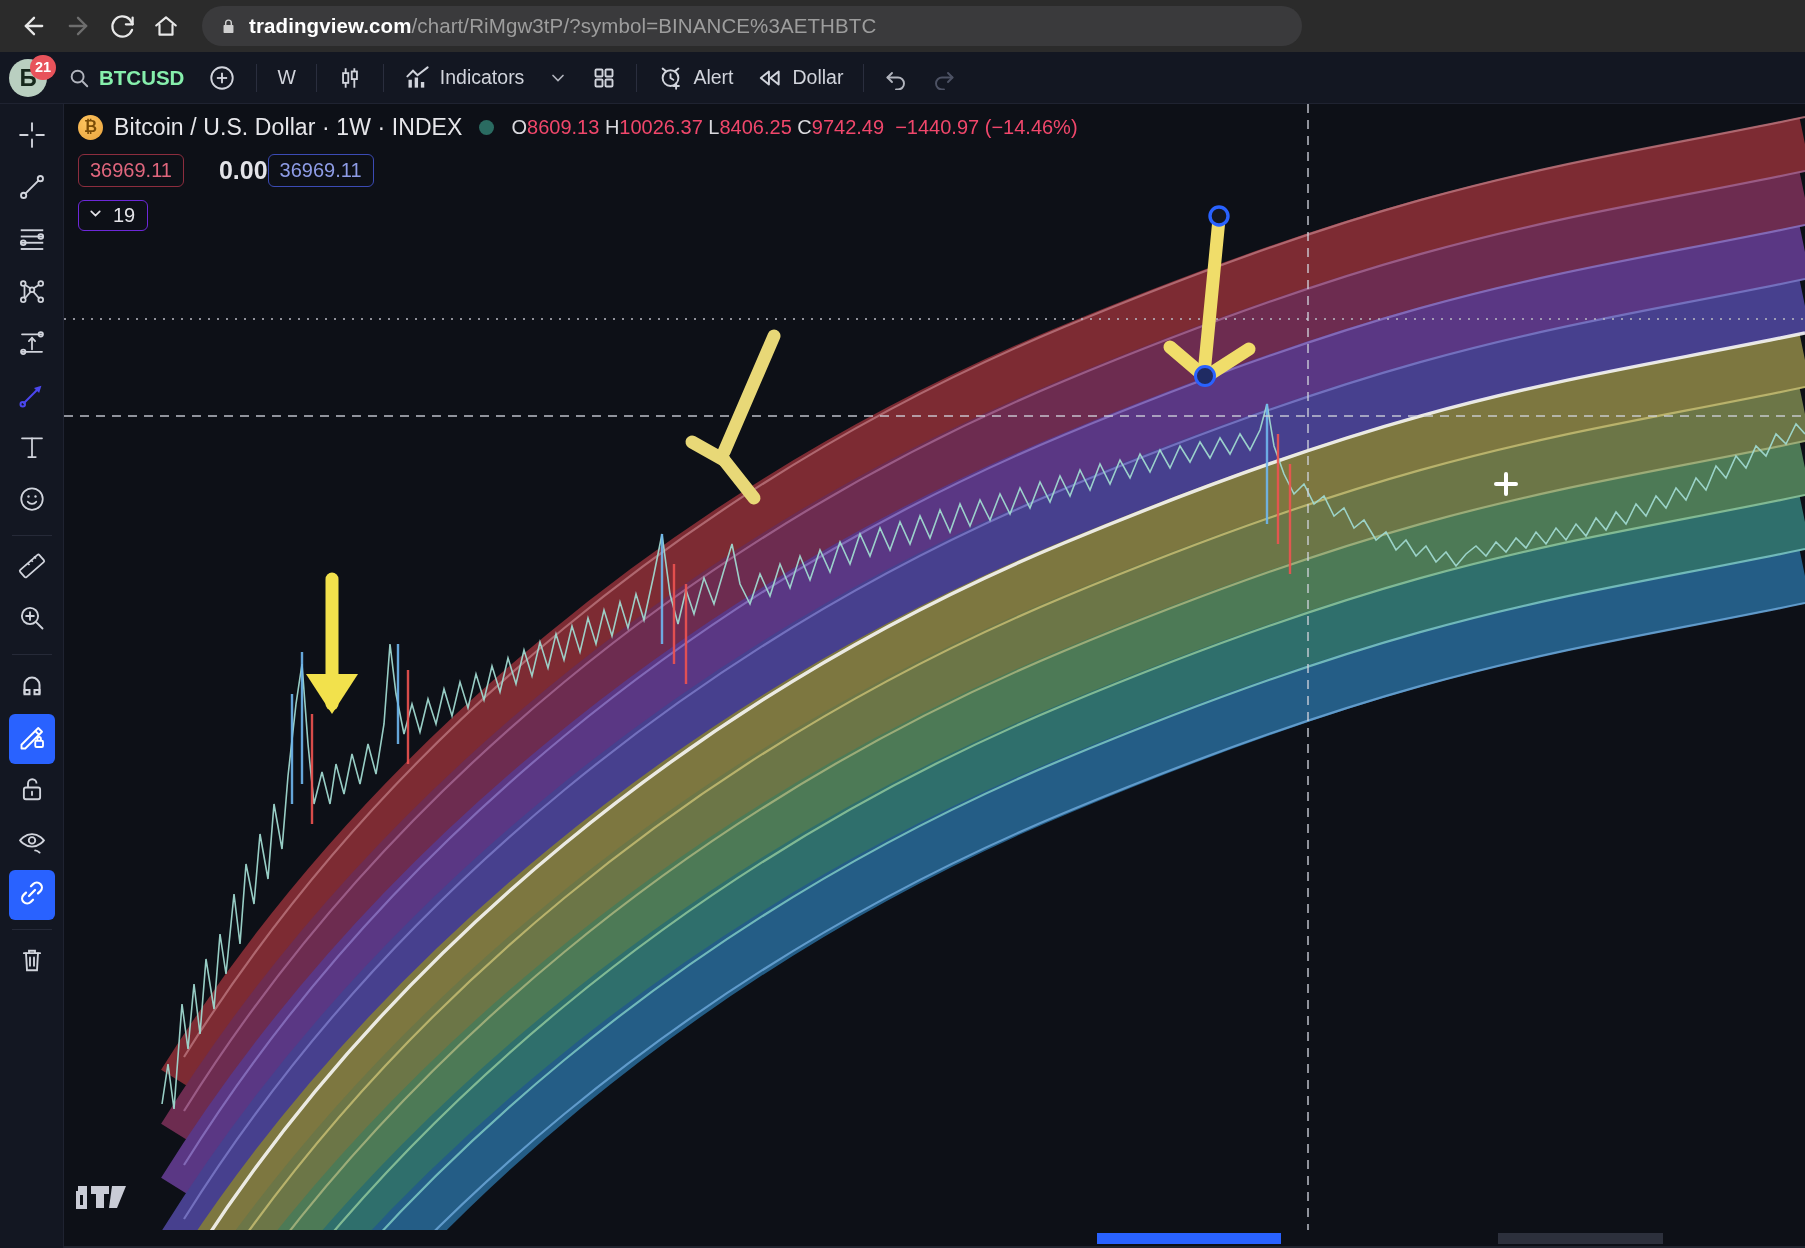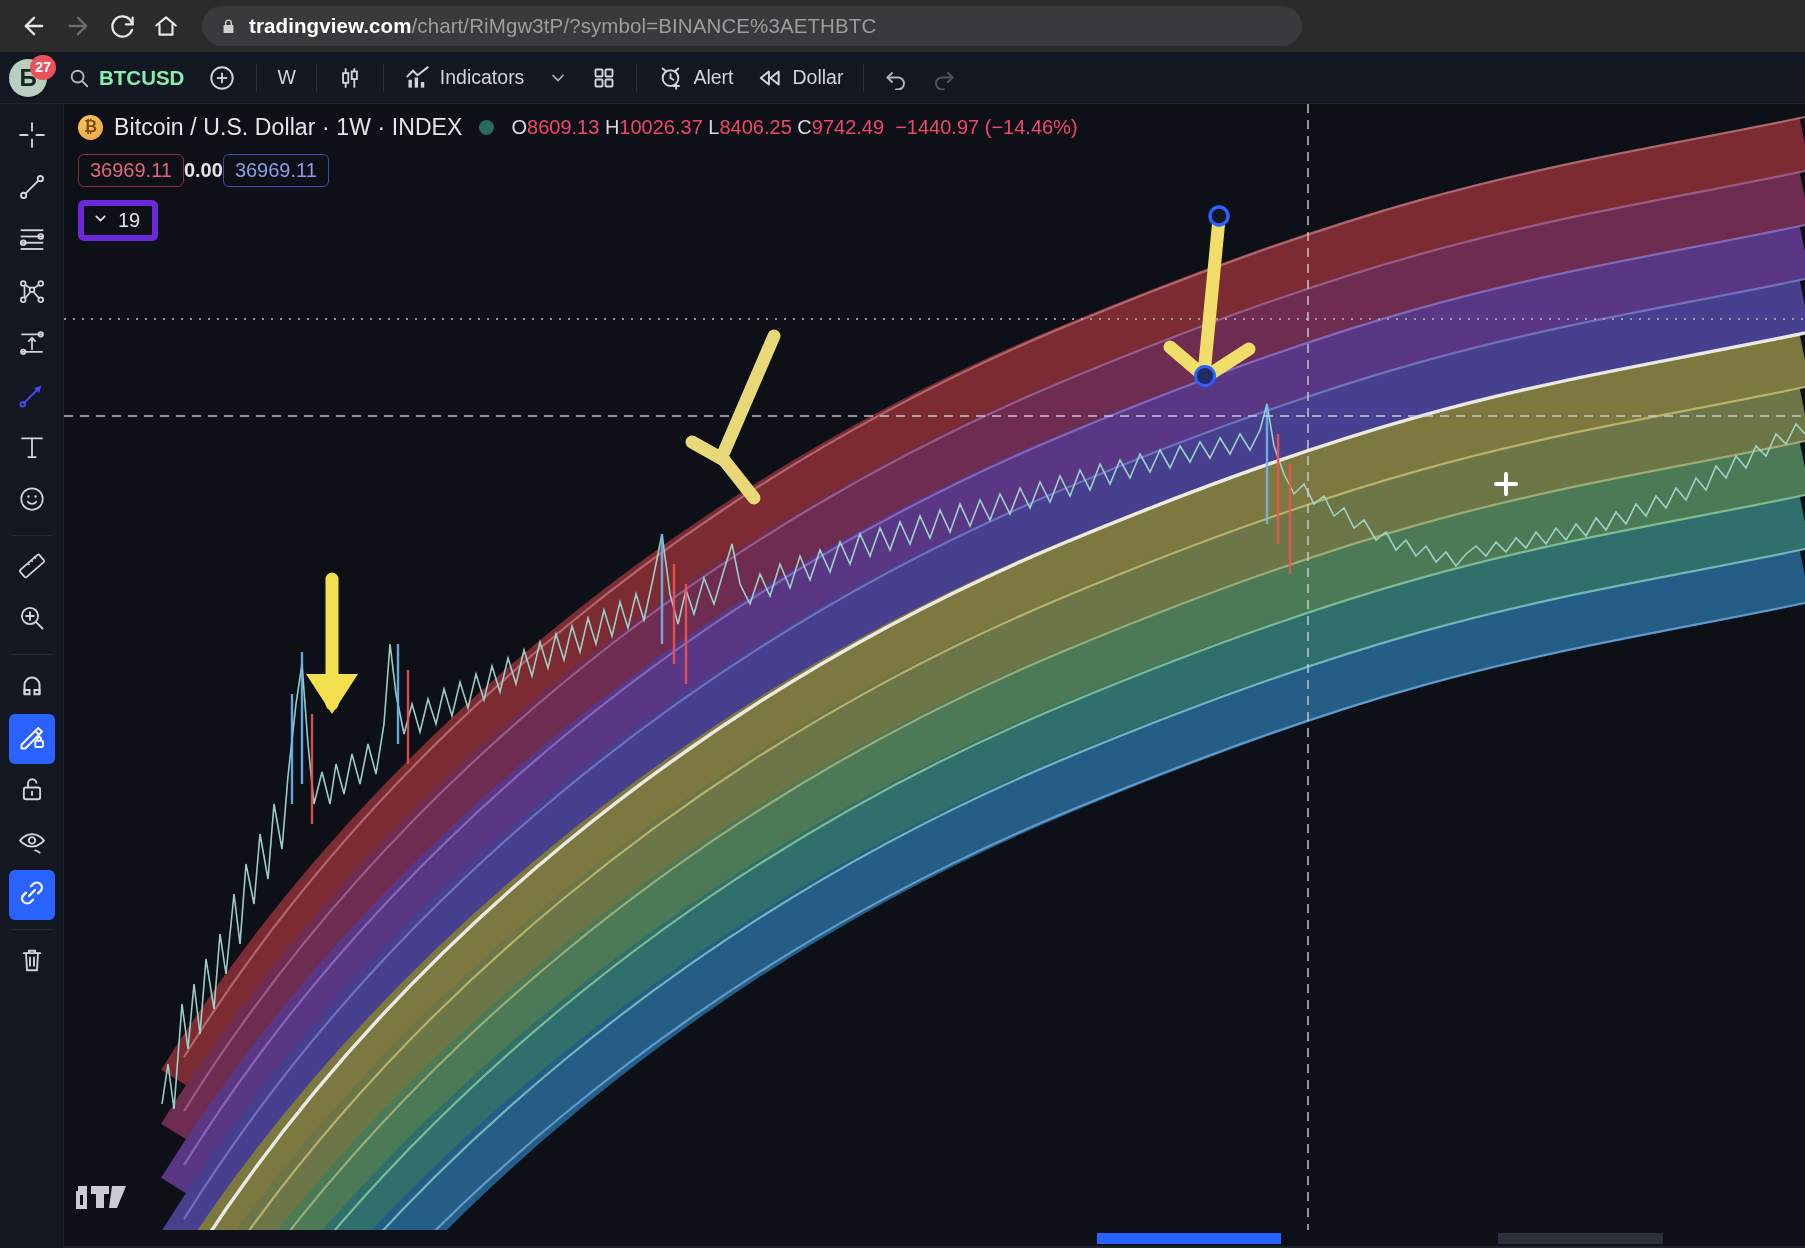--- a/index.html
+++ b/index.html
@@ -91,25 +91,25 @@
   .legend-dot { width: 15px; height: 15px; border-radius: 50%; background: #2a6b61; margin: 0 6px; }
   .ohlc { font-size: 20px; color: #d9d9de; white-space: nowrap; }
   .ohlc .lbl { color: #d9d9de; }
   .ohlc .val-dn { color: #f0476b; }
   .legend-row2 { display: flex; align-items: center; margin-top: 12px; }
   .val-chip {
     font-size: 20px; padding: 4px 11px; border-radius: 6px; line-height: 1.15;
   }
   .val-chip.red { border: 1px solid #8c2d3e; color: #e0667d; }
   .val-chip.blue { border: 1px solid #3b4bb5; color: #8e9ce6; }
-  .val-plain { font-size: 20px; color: #e3e3e8; font-weight: 600; }
+  .val-plain { font-size: 25px; color: #e3e3e8; font-weight: 600; margin-left: 35px; }
   .legend-row3 { display: flex; align-items: center; gap: 9px; margin-top: 13px; }
   .chip-19 {
     display: flex; align-items: center; gap: 9px;
-    border: 6px solid #6d28d9; border-radius: 6px; padding: 3px 12px 3px 8px;
+    border: 1px solid #6d28d9; border-radius: 6px; padding: 3px 12px 3px 8px;
     color: #e3e3e8; font-size: 20px;
   }
 
   
   .bottom-bar {
     position: absolute; left: 64px; bottom: 0; width: 1741px; height: 18px;
     background: #0d1017;
   }
   .scroll-track { position: absolute; left: 0; bottom: 4px; width: 100%; height: 11px; }
   .scroll-seg { position: absolute; bottom: 0; height: 11px; }
@@ -162,21 +162,21 @@
             <path d="M12 2a5 5 0 0 0-5 5v3H6a1 1 0 0 0-1 1v9a1 1 0 0 0 1 1h12a1 1 0 0 0 1-1v-9a1 1 0 0 0-1-1h-1V7a5 5 0 0 0-5-5zm-3 5a3 3 0 0 1 6 0v3H9V7z"></path>
           </svg>
       </span>
       <span class="url-text"><span class="host">tradingview.com</span><span>/chart/RiMgw3tP/?symbol=BINANCE%3AETHBTC</span></span>
     </div>
   </div>
 
   <div class="tv-toolbar">
     <div class="avatar-wrap">
       <div class="avatar">Б</div>
-      <div class="avatar-badge">27</div>
+      <div class="avatar-badge">21</div>
     </div>
 
     <div class="tb-item symbol">
       <span class="tb-icon">
         <svg width="22" height="22" viewBox="0 0 24 24" fill="none" stroke="currentColor" stroke-width="2.1" stroke-linecap="round">
             <circle cx="10.5" cy="10.5" r="6.5"></circle>
             <line x1="15.6" y1="15.6" x2="21" y2="21"></line>
           </svg>
       </span>
       <span>BTCUSD</span>

